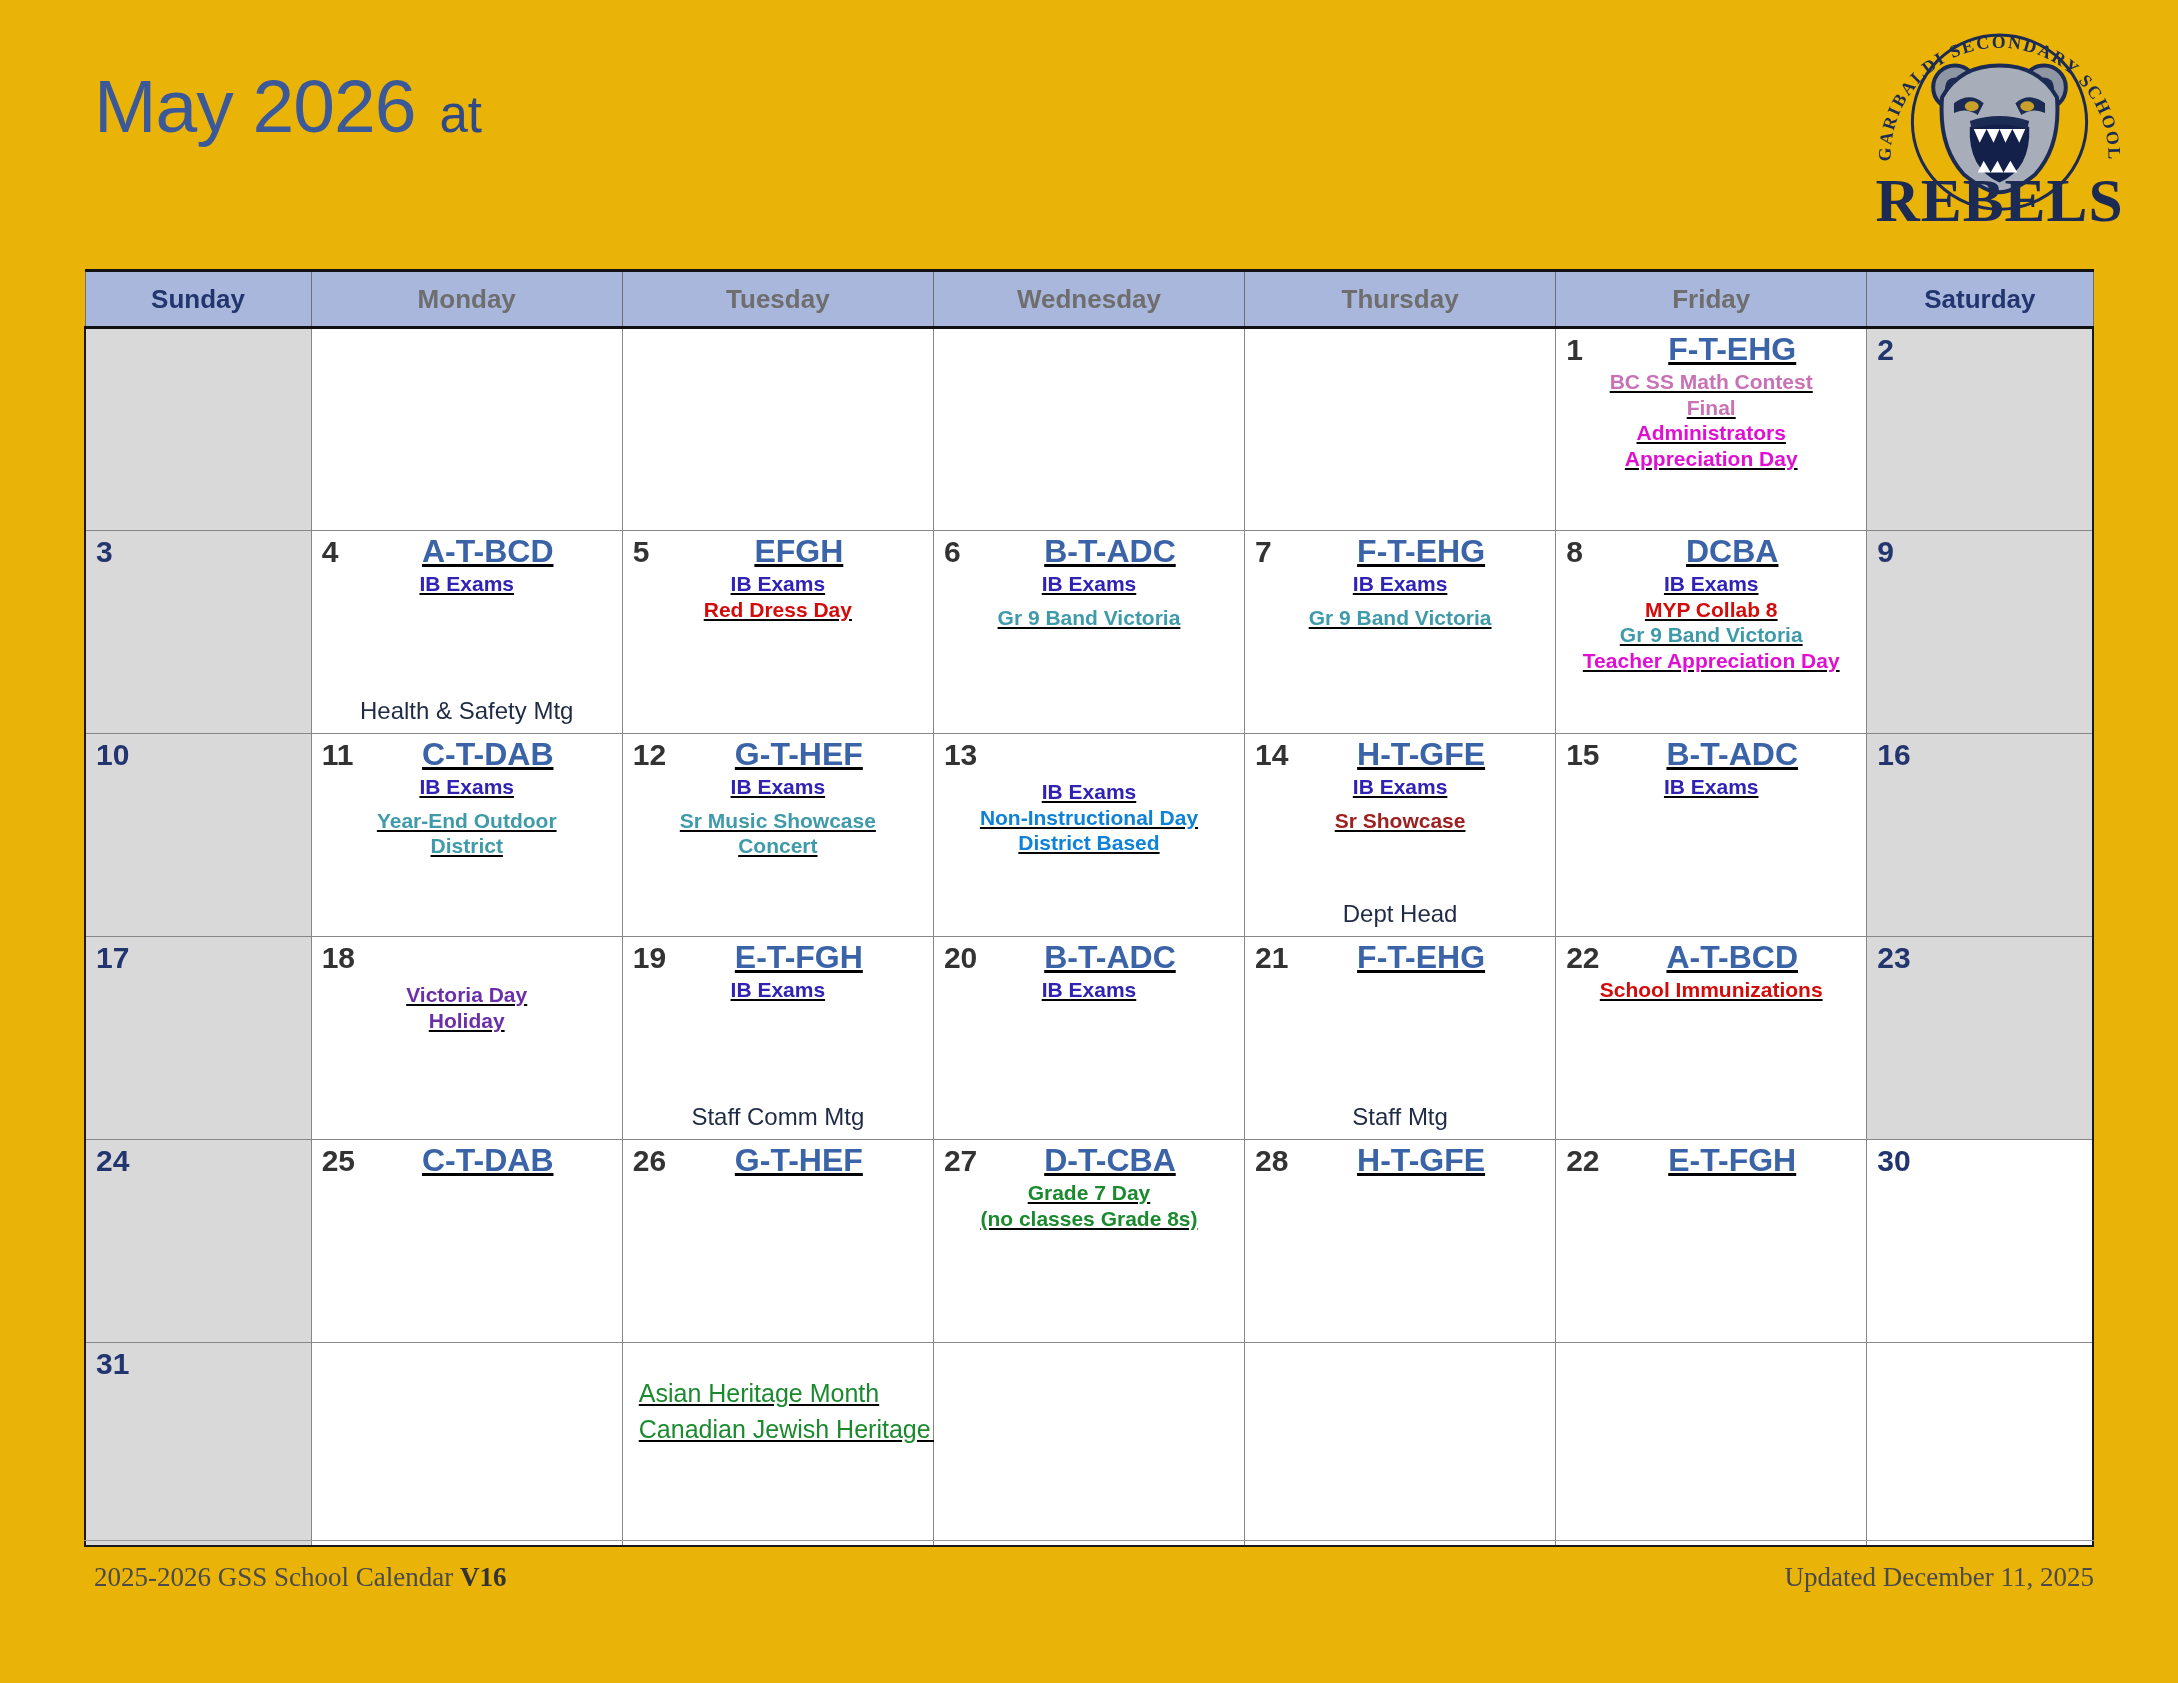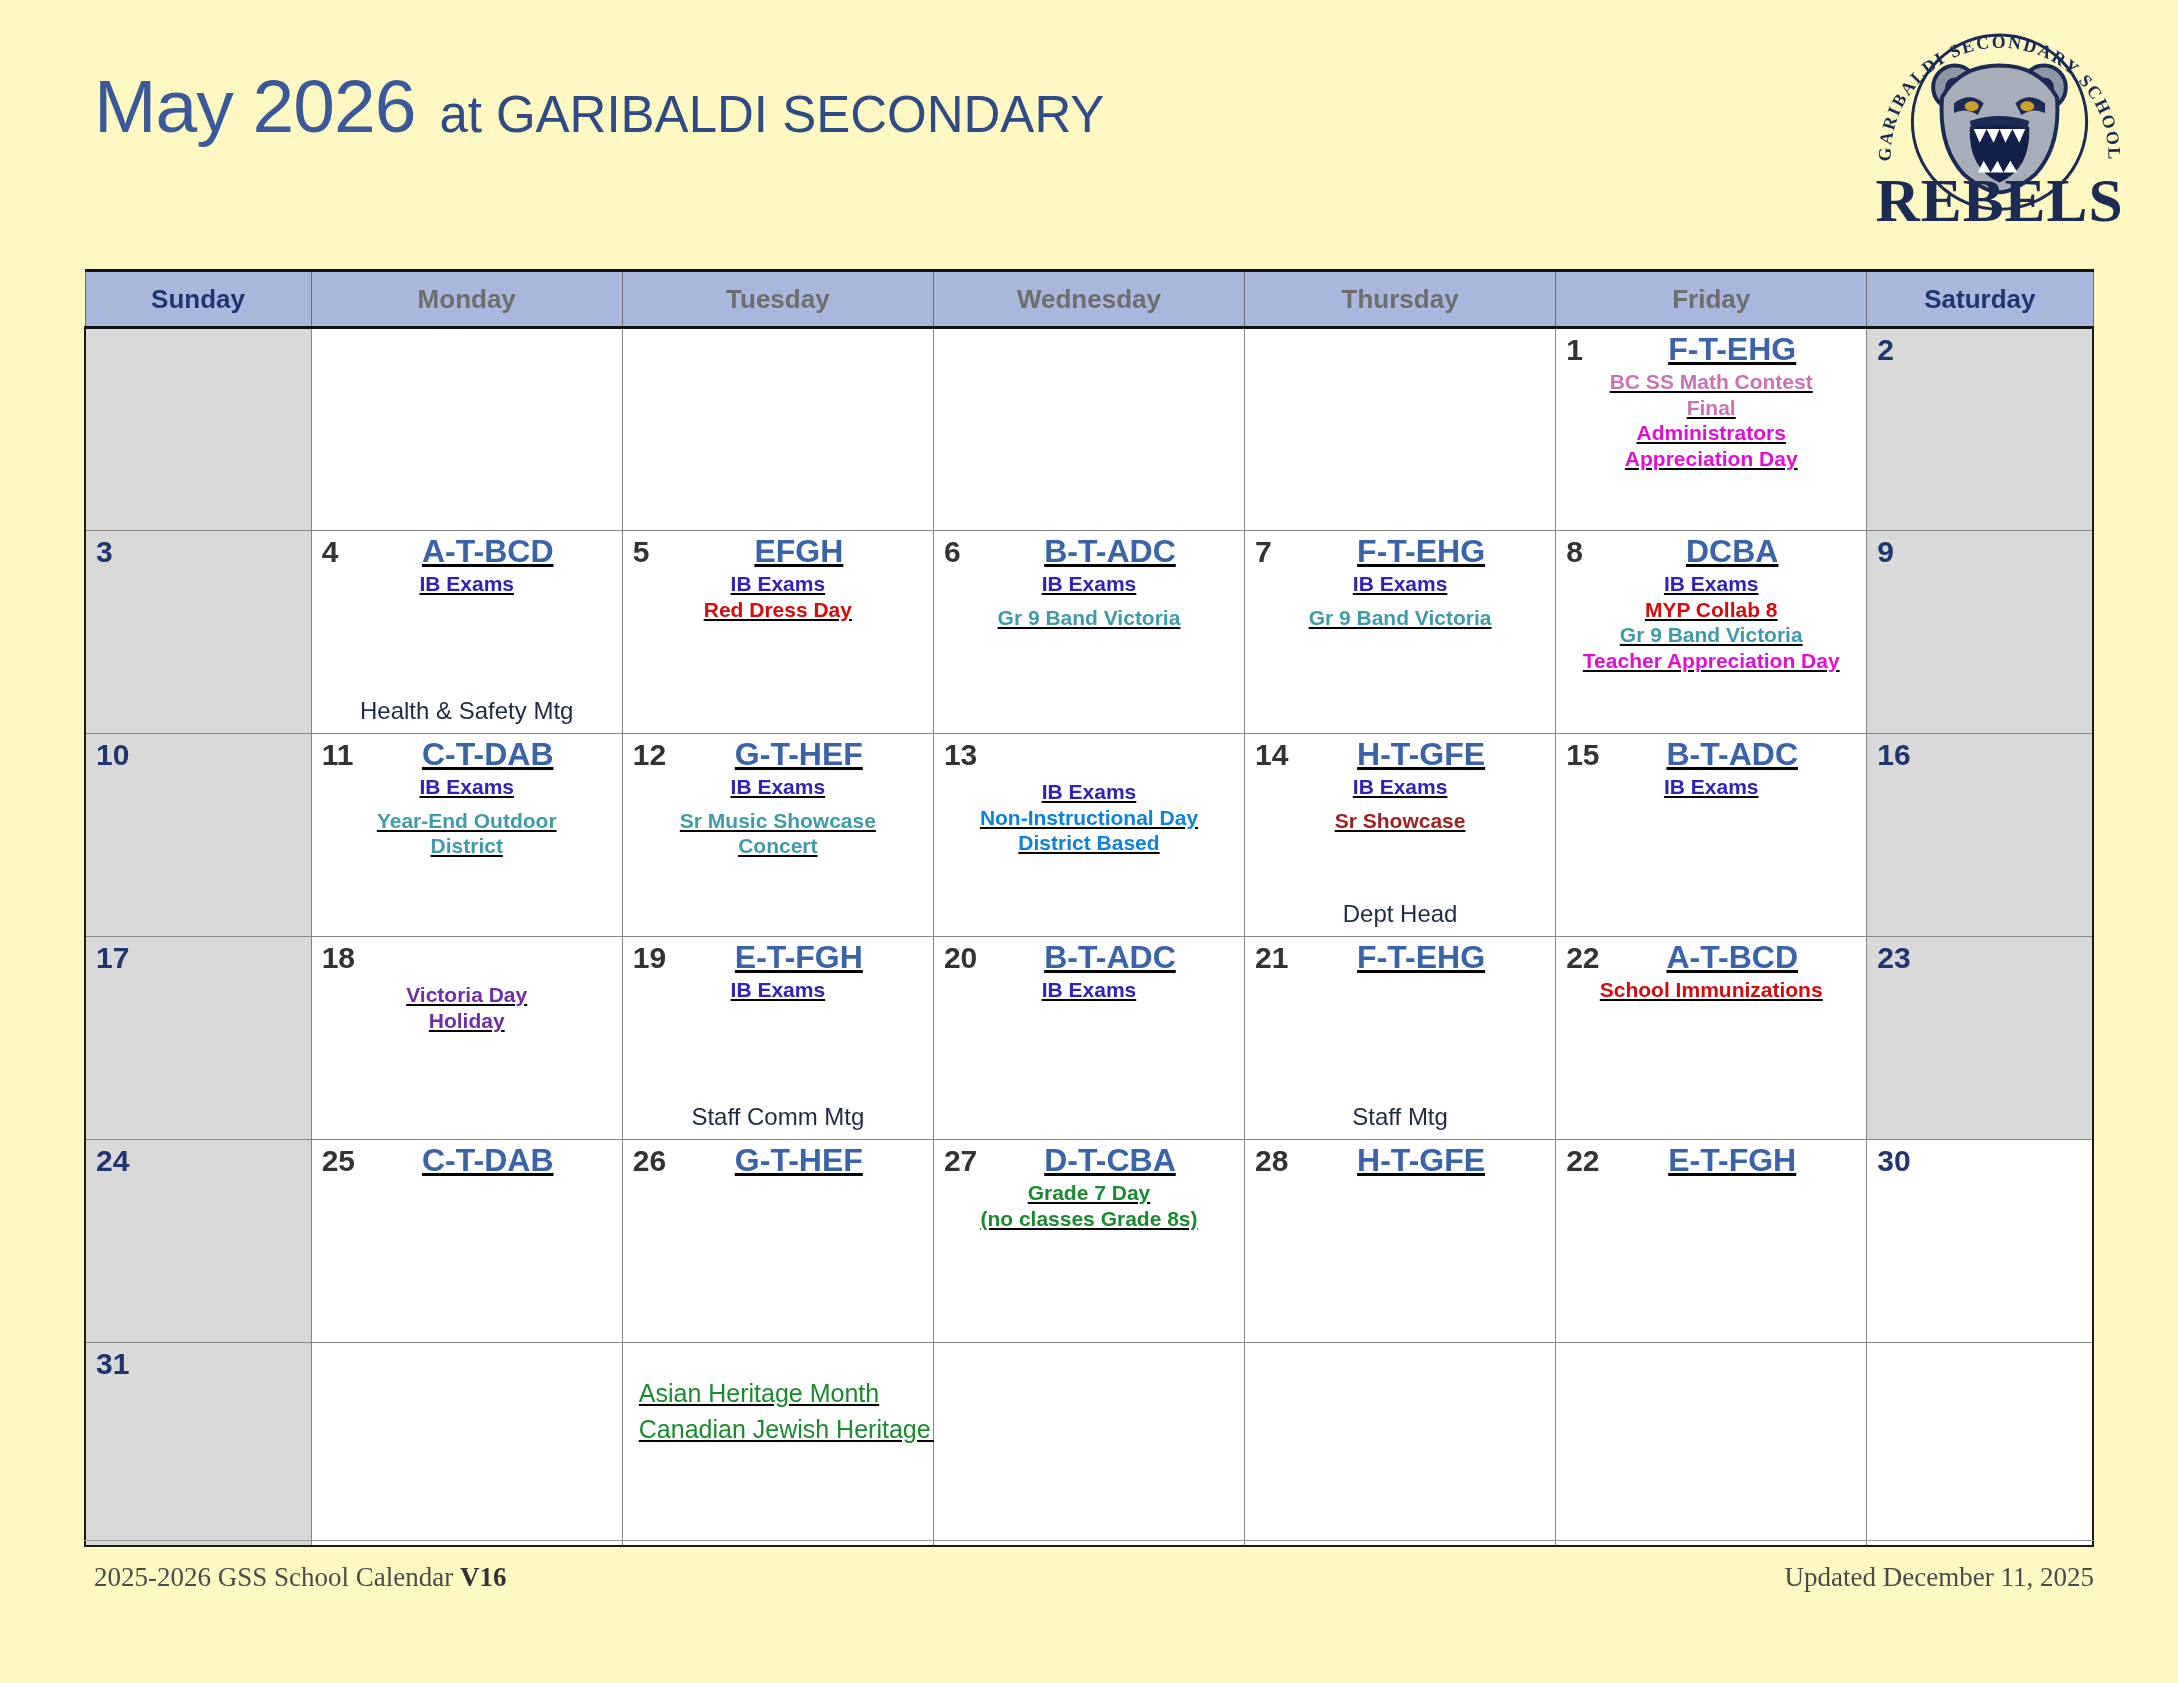--- a/index.html
+++ b/index.html
@@ -7,21 +7,21 @@
     margin: 0; padding: 0;
     width: 2178px; height: 1683px;
     background: #ffffff;
     font-family: "Liberation Sans", sans-serif;
     -webkit-font-smoothing: antialiased;
   }
 
   #page {
     position: relative;
     width: 2178px; height: 1683px;
-    background: #fef9c3;
+    background: #eab308;
     overflow: hidden;
   }
 
   
   .header {
     position: absolute;
     left: 94px; top: 69px;
     width: 1683px; height: 129px;
     display: flex; align-items: baseline;
   }
@@ -172,21 +172,20 @@
   .footer b { font-weight: bold; color: #333; }
 </style>
 </head>
 <body>
 
 <div id="page">
 
   <div class="header">
     <span class="title-month">May 2026</span>
     <span class="title-at">at</span>
-    <span class="title-school">GARIBALDI SECONDARY</span>
   </div>
 
   <div class="logo">
     <svg viewBox="0 0 300 215" xmlns="http://www.w3.org/2000/svg">
       <defs>
         <path id="arcpath" d="M 40 140 A 110 110 0 0 1 260 140" fill="none"></path>
       </defs>
 
       <circle cx="150" cy="105" r="88" fill="none" stroke="#1c2b54" stroke-width="3"></circle>
 

